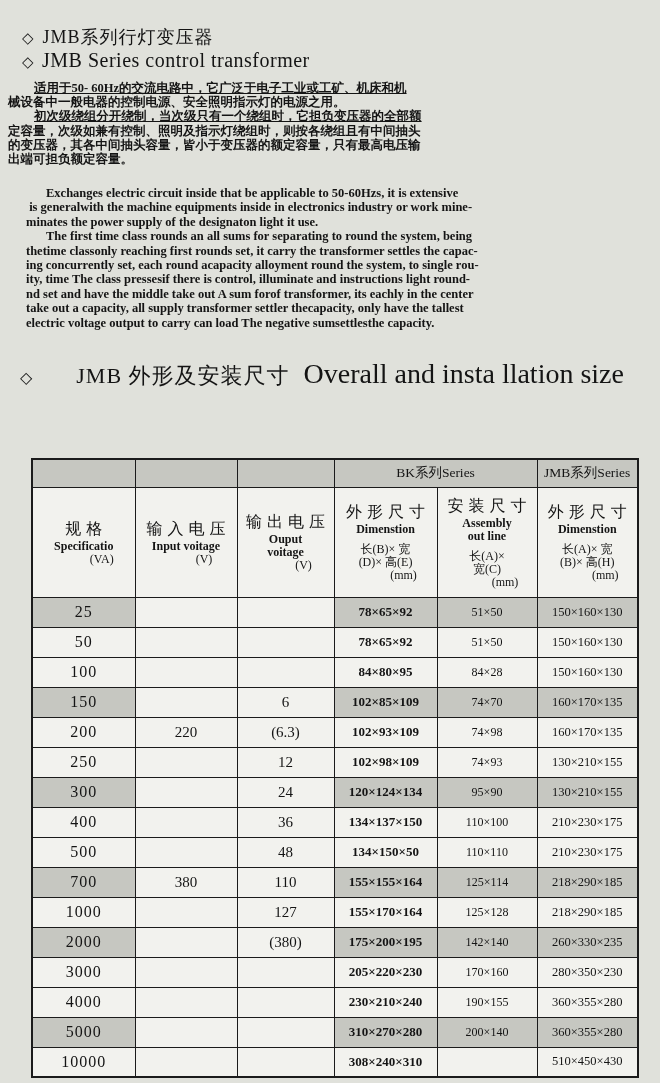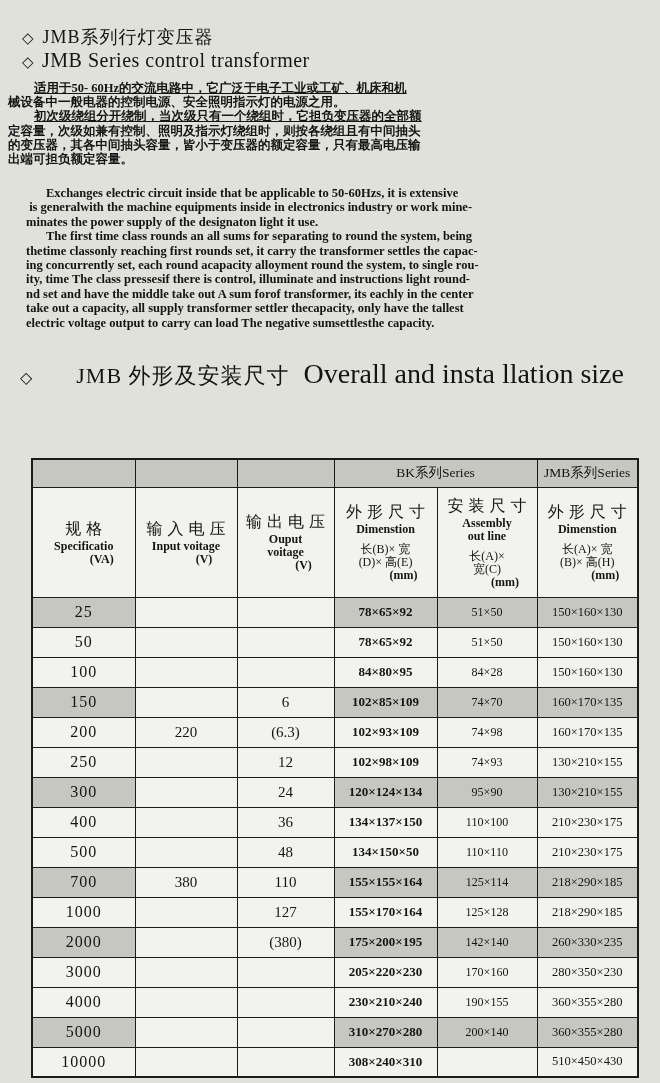--- a/index.html
+++ b/index.html
@@ -50,21 +50,21 @@
     padding:0;overflow:hidden;
   }
   tr.r1{height:28px;}
   tr.r1 td{font-size:13.5px;}
   tr.r2{height:110px;}
   .sh{background:var(--shade);}
   .h-zh{font-size:16px;letter-spacing:5px;text-indent:5px;}
   .h-en{font-size:12px;font-weight:bold;line-height:13px;white-space:pre-line;}
   .h-dims{font-size:12px;font-weight:normal;line-height:13px;white-space:pre-line;margin-top:7px;}
   .h-dims:empty{display:none;margin:0;}
-  .h-unit{font-size:12px;font-weight:bold;line-height:13px;padding-left:36px;}
+  .h-unit{font-size:12px;font-weight:normal;line-height:13px;padding-left:36px;}
   tbody tr{height:30px;}
   td.spec{font-size:16px;letter-spacing:1px;}
   td.mid{border-top:none;border-bottom:none;font-size:15px;}
   td.bk{font-size:13px;font-weight:bold;}
   td.asm{font-size:12px;}
   td.jmb{font-size:12.5px;}
 </style>
 </head>
 <body>
 

